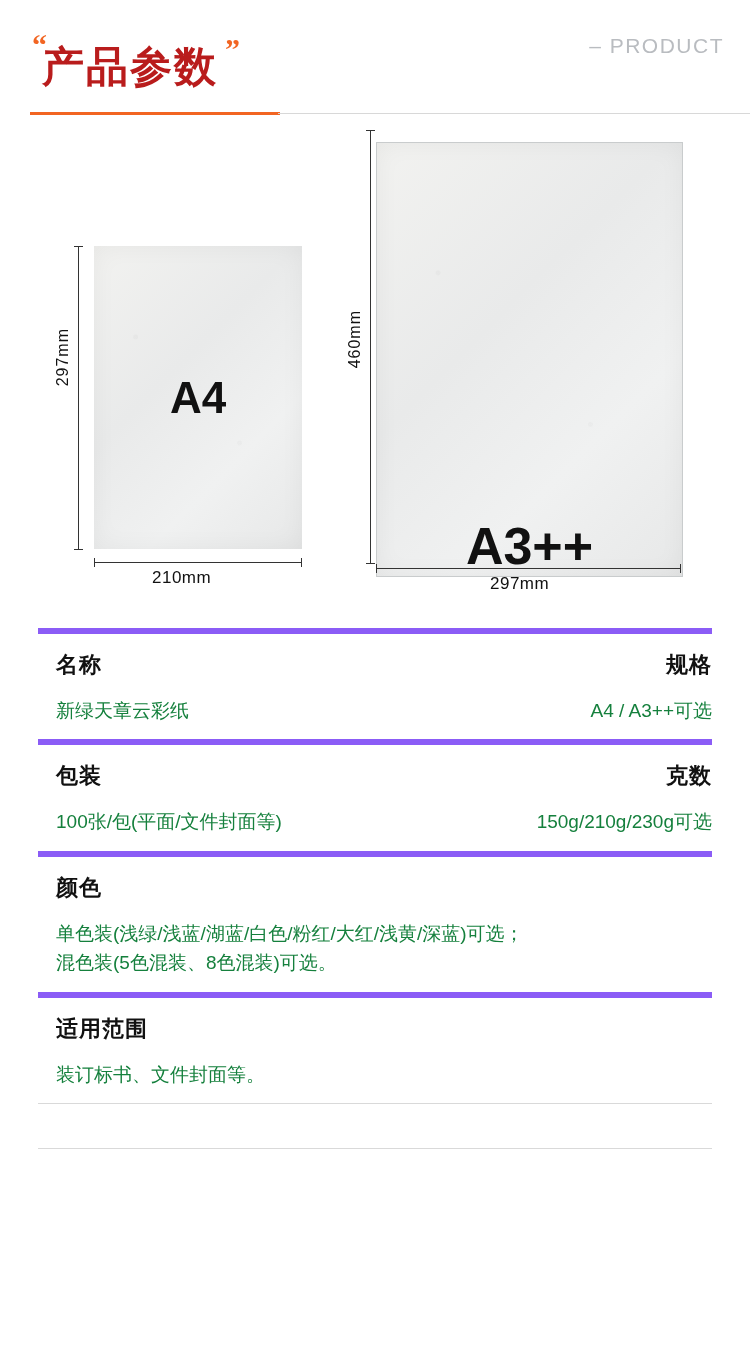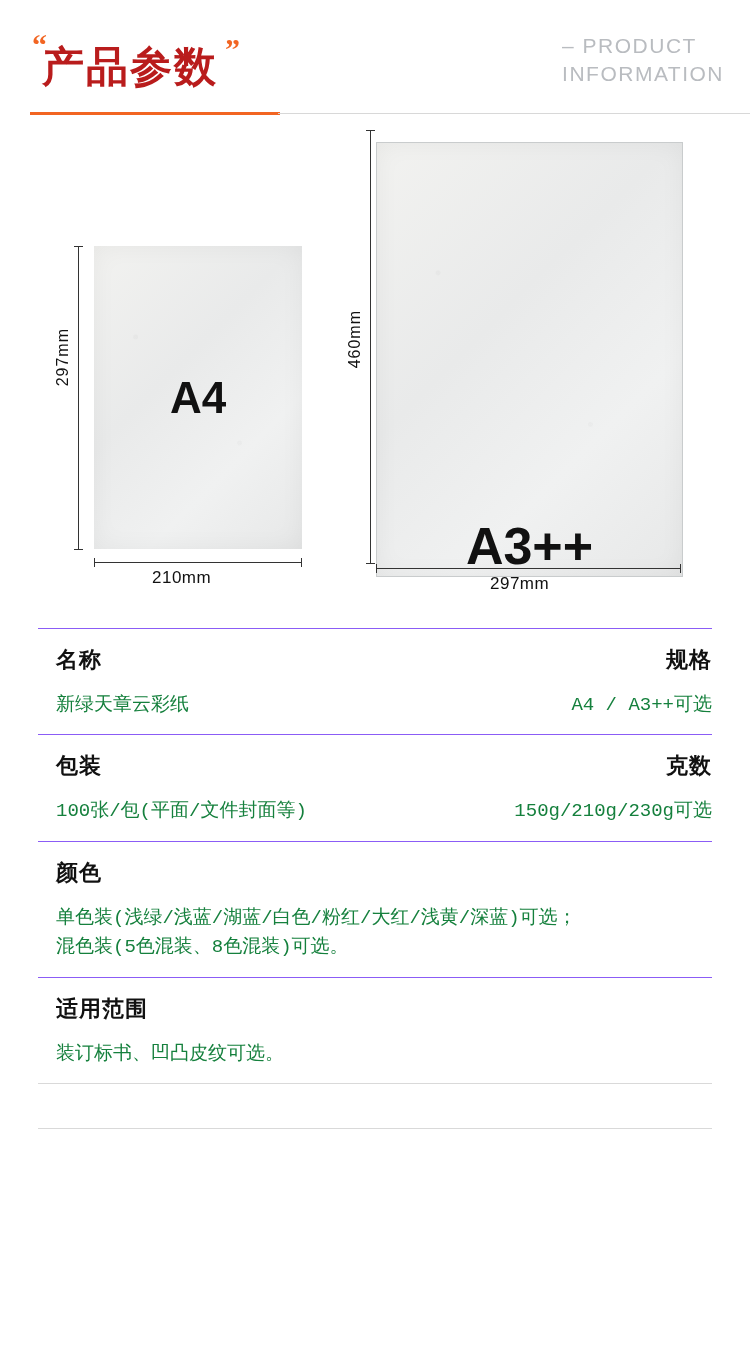--- a/index.html
+++ b/index.html
@@ -163,24 +163,23 @@
     color: #111;
     letter-spacing: 0.5px;
   }
 
   
   .specs {
     padding: 0 38px;
     box-sizing: border-box;
   }
   .spec-row {
-    border-top: 1px solid #8b5cf6;
+    border-top: 6px solid #8b5cf6;
     padding: 16px 0 14px 0;
     display: flex;
-    font-family: Liberation Mono, monospace;
   }
   .spec-row:last-child {
     border-bottom: 1px solid #d9d9d9;
   }
   .spec-cell {
     flex: 1 1 50%;
     padding-left: 18px;
     box-sizing: border-box;
   }
   .spec-cell.right {
@@ -213,21 +212,20 @@
 <div class="header">
   <div class="title-wrap">
     <span class="quote-open">“</span>
     <div class="main-title">产品参数</div>
     <span class="quote-close">”</span>
   </div>
   <div class="title-underline"></div>
   <div class="header-rule"></div>
   <div class="en-title">
     <div>– PRODUCT</div>
-    <div>INFORMATION</div>
   </div>
 </div>
 
 <div class="diagram">
 
   <div class="sheet" id="sheetA4">
     <span class="sheet-label">A4</span>
   </div>
 
   <div class="dim-v" style="left:78px; top:118px; height:303px;"></div>
@@ -285,19 +283,19 @@
       <div class="spec-value">
         <span>单色装(浅绿/浅蓝/湖蓝/白色/粉红/大红/浅黄/深蓝)可选；</span>
         <span class="line2">混色装(5色混装、8色混装)可选。</span>
       </div>
     </div>
   </div>
 
   <div class="spec-row">
     <div class="spec-cell" style="flex-basis:100%">
       <div class="spec-label">适用范围</div>
-      <div class="spec-value">装订标书、凹凸皮纹可选。</div>
+      <div class="spec-value">装订标书、文件封面等。</div>
     </div>
   </div>
 
 </div>
 <div class="spacer"></div>
 <div class="tail-rule"></div>
 
 </body></html>

